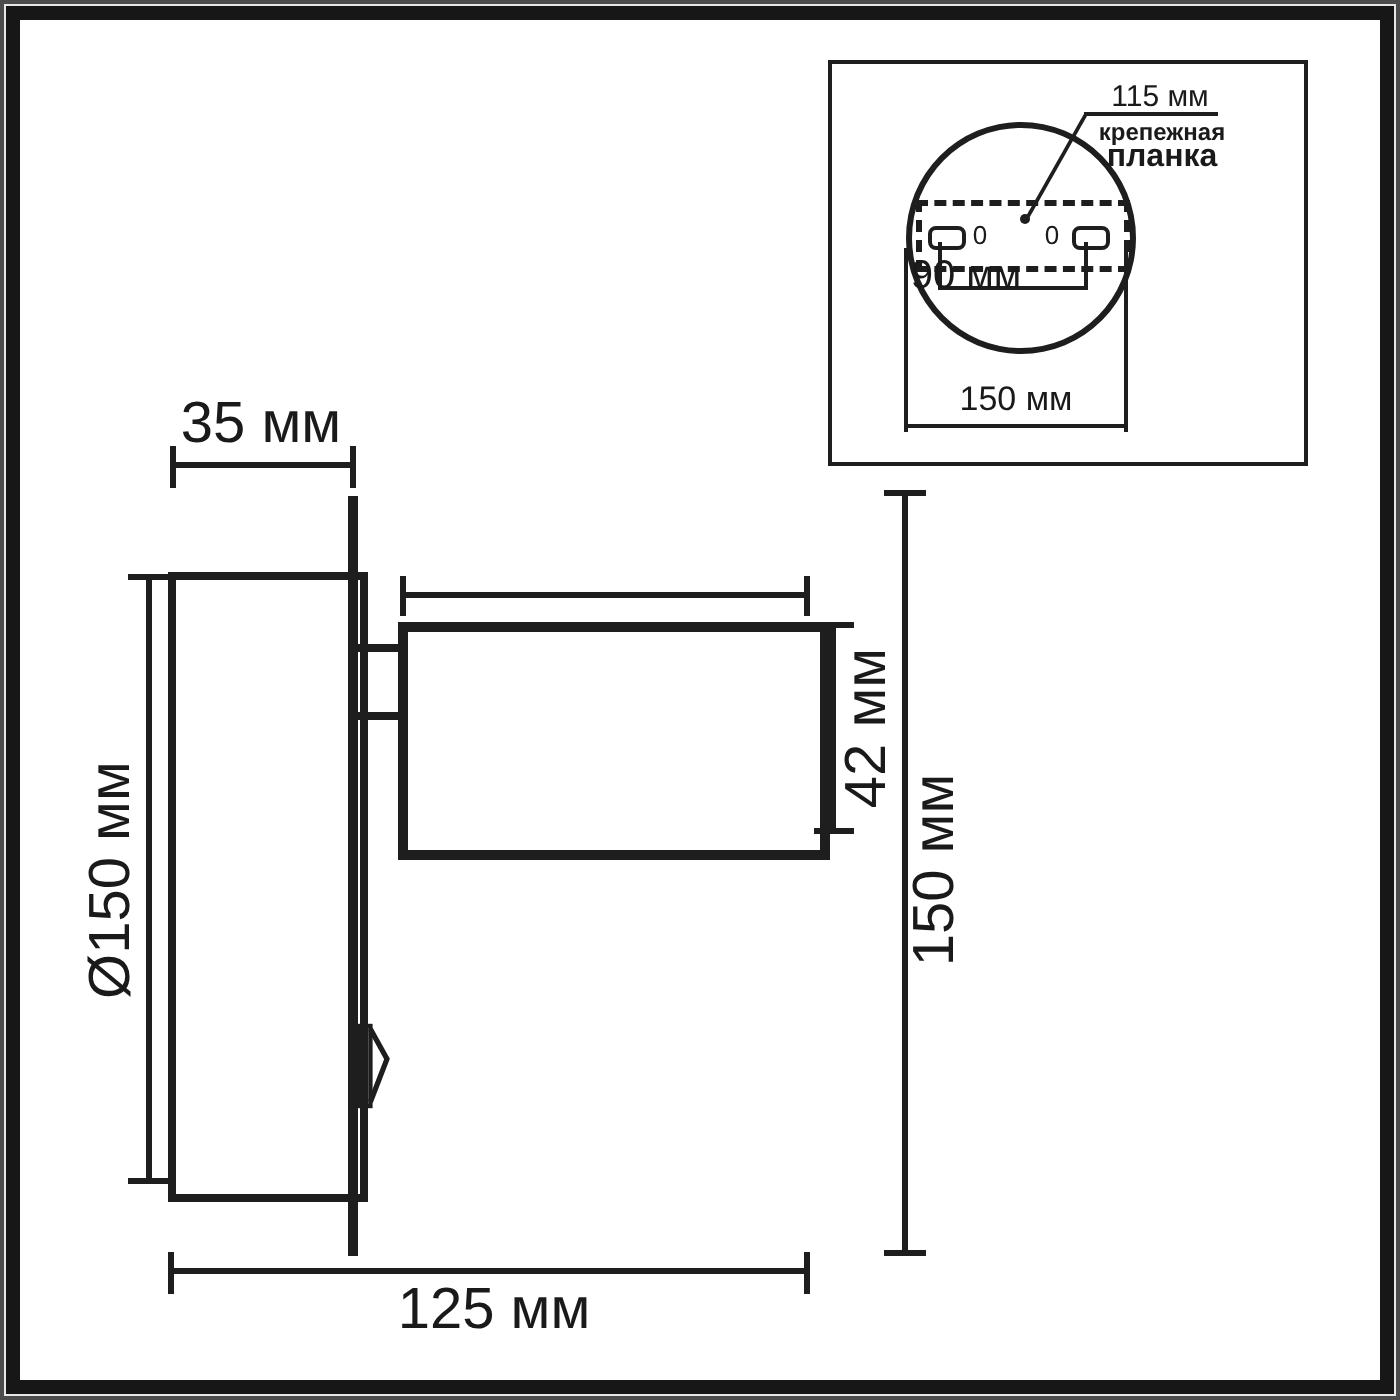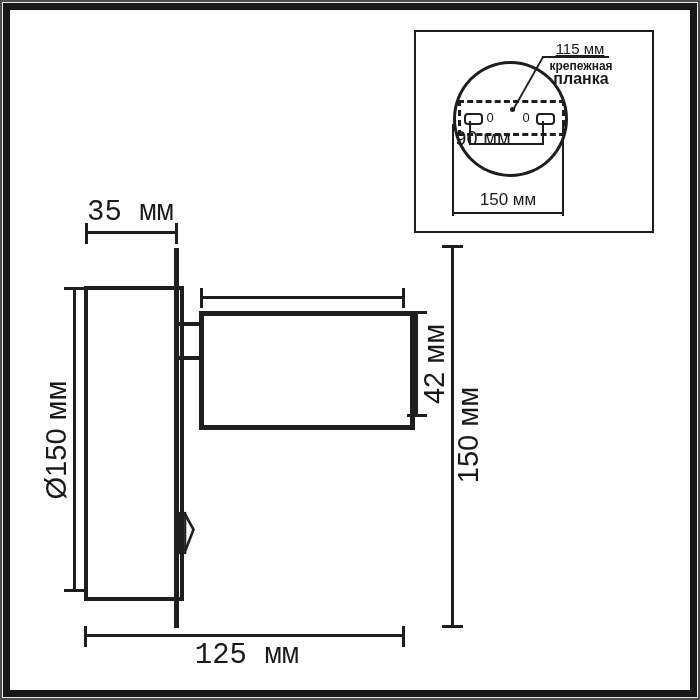--- a/index.html
+++ b/index.html
@@ -6,21 +6,21 @@
   #stage{position:relative;width:700px;height:700px;background:#ffffff;overflow:hidden;
          font-family:"Liberation Sans",sans-serif;color:#1a1a1a;}
   
   .frame-a{position:absolute;inset:0;border:2px solid #4d4d4d;pointer-events:none;z-index:50;}
   .frame-b{position:absolute;inset:2px;border:1px solid #e9e9e9;pointer-events:none;z-index:51;}
   .frame-c{position:absolute;inset:3px;border:7px solid #171717;pointer-events:none;z-index:52;}
   
   .ln{position:absolute;background:#1e1e1e;}
   .box{position:absolute;border-style:solid;border-color:#1e1e1e;background:transparent;}
   .txt{position:absolute;line-height:1;white-space:nowrap;color:#1a1a1a;}
-  .dim{font-size:29px;text-align:center;font-family:Liberation Mono, monospace;}
+  .dim{font-size:29px;text-align:center;}
   .vdim{font-size:29px;transform:translate(-50%,-50%) rotate(-90deg);}
   .itxt{text-align:center;}
   svg{position:absolute;overflow:visible;}
 </style>
 </head>
 <body>
 
 <div id="stage">
 
   <div class="box" style="left:84px;top:286px;width:92px;height:307px;border-width:4px;"></div>
@@ -76,21 +76,21 @@
 
   <div class="txt itxt" style="left:484px;top:111px;width:12px;font-size:13px;">0</div>
   <div class="txt itxt" style="left:520px;top:111px;width:12px;font-size:13px;">0</div>
 
   <div class="ln" style="left:510px;top:107px;width:5px;height:5px;border-radius:50%;"></div>
   <svg style="left:505px;top:50px;" width="45" height="62" viewBox="0 0 45 62">
     <line x1="8" y1="60" x2="38" y2="7" stroke="#1e1e1e" stroke-width="1.8"></line>
   </svg>
   <div class="ln" style="left:542px;top:56px;width:67px;height:2px;"></div>
 
-  <div class="txt itxt" style="left:548px;top:41px;width:64px;font-size:15px;text-decoration:underline;">115 мм</div>
+  <div class="txt itxt" style="left:548px;top:41px;width:64px;font-size:15px;">115 мм</div>
   <div class="txt itxt" style="left:541px;top:60px;width:80px;font-size:12px;font-weight:700;">крепежная</div>
   <div class="txt itxt" style="left:541px;top:71px;width:80px;font-size:16px;font-weight:700;">планка</div>
 
   <div class="ln" style="left:469px;top:121px;width:2px;height:24px;"></div>
   <div class="ln" style="left:542px;top:121px;width:2px;height:24px;"></div>
   <div class="ln" style="left:469px;top:143px;width:75px;height:2px;"></div>
   <div class="txt itxt" style="left:448px;top:128px;width:70px;font-size:20px;">90 мм</div>
 
   <div class="ln" style="left:452px;top:124px;width:2px;height:92px;"></div>
   <div class="ln" style="left:562px;top:124px;width:2px;height:92px;"></div>

